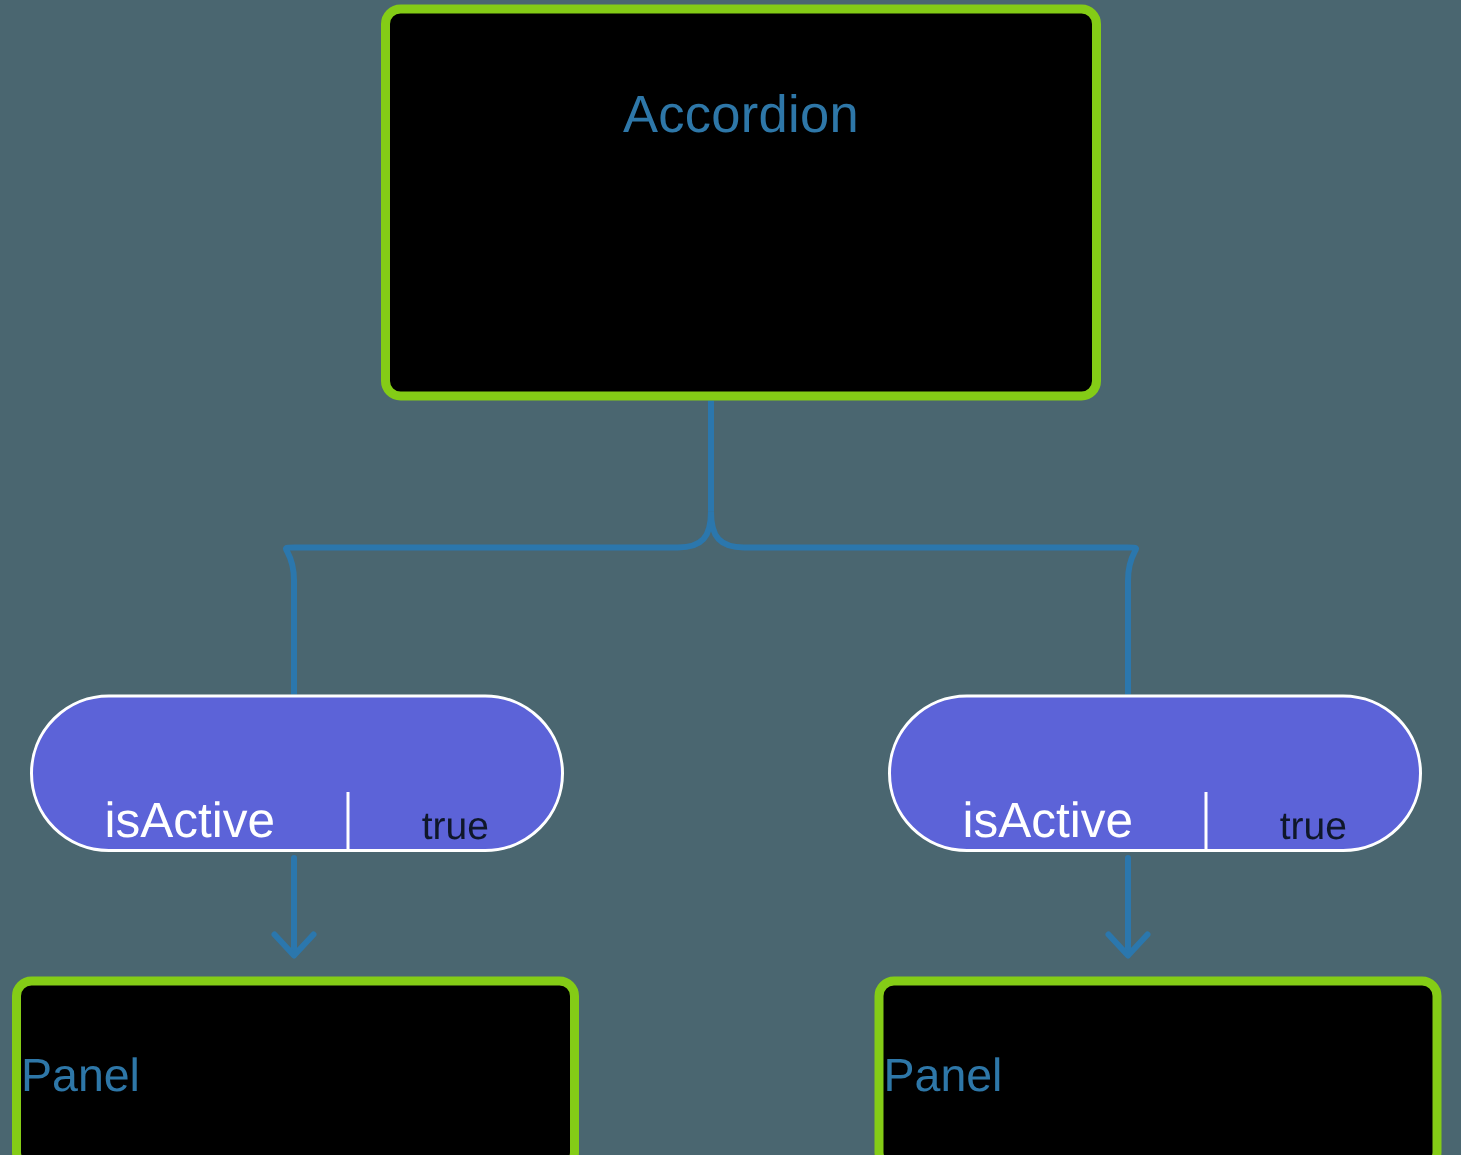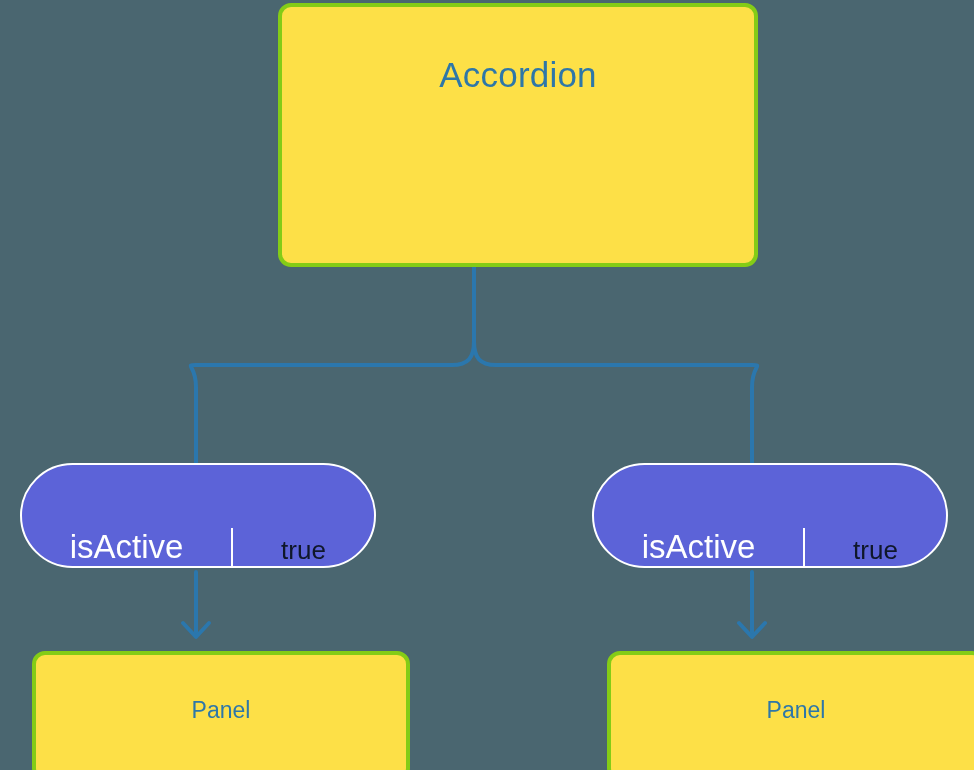--- a/index.html
+++ b/index.html
@@ -25,25 +25,24 @@
     left: 0;
     top: 0;
     width: 974px;
     height: 770px;
     pointer-events: none;
   }
 
   
   .card {
     position: absolute;
-    background: #fde047;
-    border: 4px solid #84cc16;
+    background: #000000;
+    border: 6px solid #84cc16;
     border-radius: 13px;
     box-sizing: border-box;
-    margin-left: 24px;
   }
   #accordion-card {
     left: 254px;
     top: 3px;
     width: 480px;
     height: 264px;
   }
   .card-title {
     position: absolute;
     left: 0;
@@ -129,23 +128,22 @@
     width: 378px;
     height: 130px;
   }
   #panel-left  { left: 8px; }
   #panel-right { left: 583px; }
   .panel-label {
     position: absolute;
     left: 0;
     right: 0;
     top: 42px;
-    text-align: center;
     color: #2e77a8;
-    font-size: 23px;
+    font-size: 31px;
   }
 </style>
 </head>
 <body>
 
 <div id="stage">
 
   <svg id="connectors" viewBox="0 0 974 770">
     <g fill="none" stroke="#2b77ad" stroke-width="4" stroke-linecap="butt">
 

